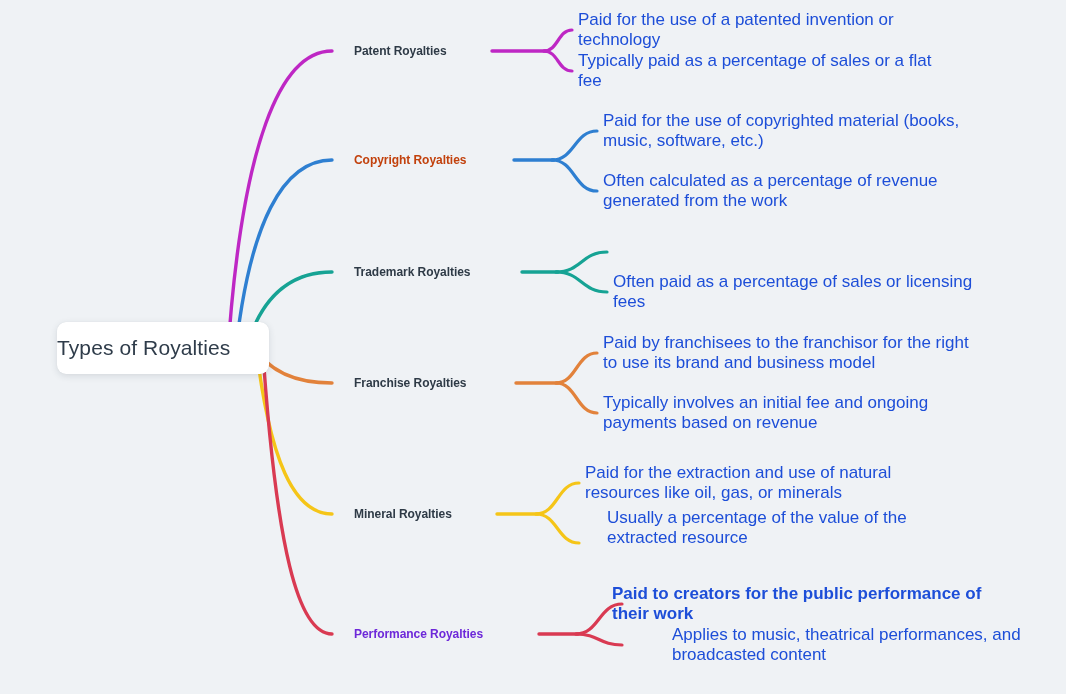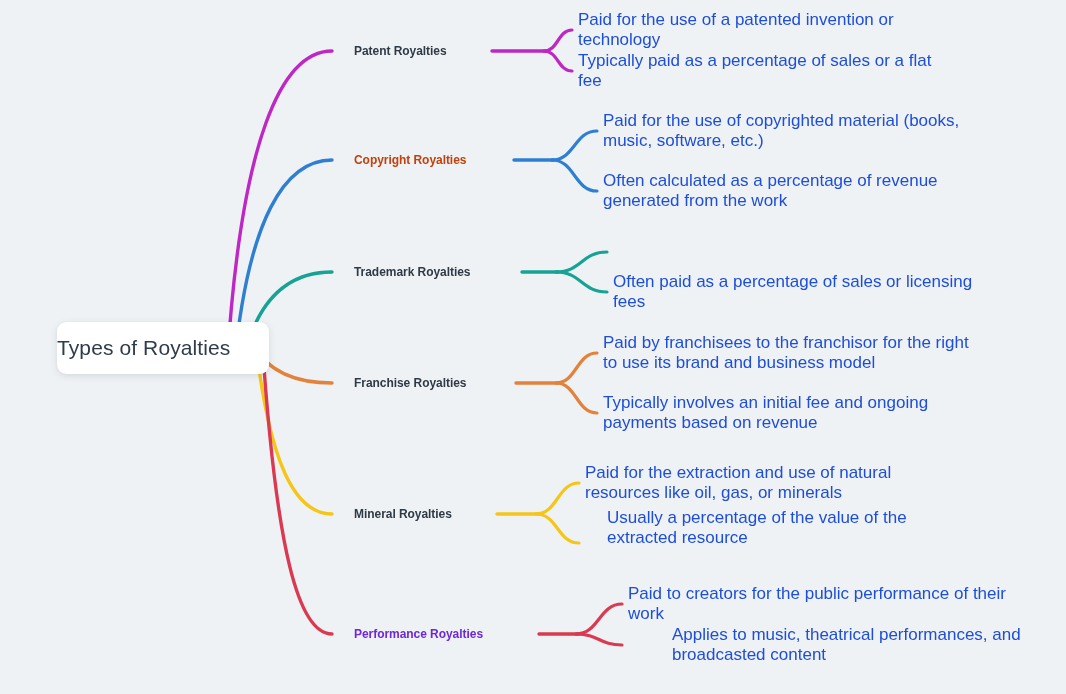--- a/index.html
+++ b/index.html
@@ -87,15 +87,15 @@
     <div class="leaf-text two-line" style="left: 603px; top: 191px; width: 372px;">Often calculated as a percentage of revenue generated from the work</div>
     <div class="branch-label" style="left: 354px; top: 272px; color: rgb(46, 58, 70);">Trademark Royalties</div>
     <div class="leaf-text one-line" style="left: 613px; top: 292px; width: 392px;">Often paid as a percentage of sales or licensing fees</div>
     <div class="branch-label" style="left: 354px; top: 383px; color: rgb(46, 58, 70);">Franchise Royalties</div>
     <div class="leaf-text two-line" style="left: 603px; top: 353px; width: 382px;">Paid by franchisees to the franchisor for the right to use its brand and business model</div>
     <div class="leaf-text two-line" style="left: 603px; top: 413px; width: 382px;">Typically involves an initial fee and ongoing payments based on revenue</div>
     <div class="branch-label" style="left: 354px; top: 514px; color: rgb(46, 58, 70);">Mineral Royalties</div>
     <div class="leaf-text two-line" style="left: 585px; top: 483px; width: 372px;">Paid for the extraction and use of natural resources like oil, gas, or minerals</div>
     <div class="leaf-text two-line" style="left: 585px; top: 528px; width: 372px; margin-left: 22px;">Usually a percentage of the value of the extracted resource</div>
     <div class="branch-label" style="left: 354px; top: 634px; color: #6d28d9;">Performance Royalties</div>
-    <div class="leaf-text one-line" style="left: 628px; top: 604px; width: 392px;">Paid to creators for the public performance of their work</div>
+    <div class="leaf-text one-line" style="left: 612px; top: 604px; width: 392px; font-weight: bold;">Paid to creators for the public performance of their work</div>
     <div class="leaf-text two-line" style="left: 628px; top: 645px; width: 392px; margin-left: 44px;">Applies to music, theatrical performances, and broadcasted content</div>
   </div>
 
 </body></html>

